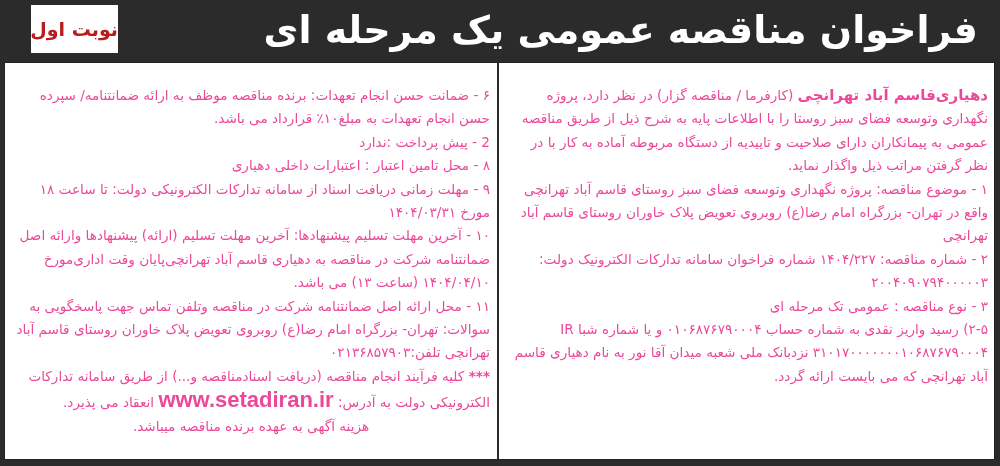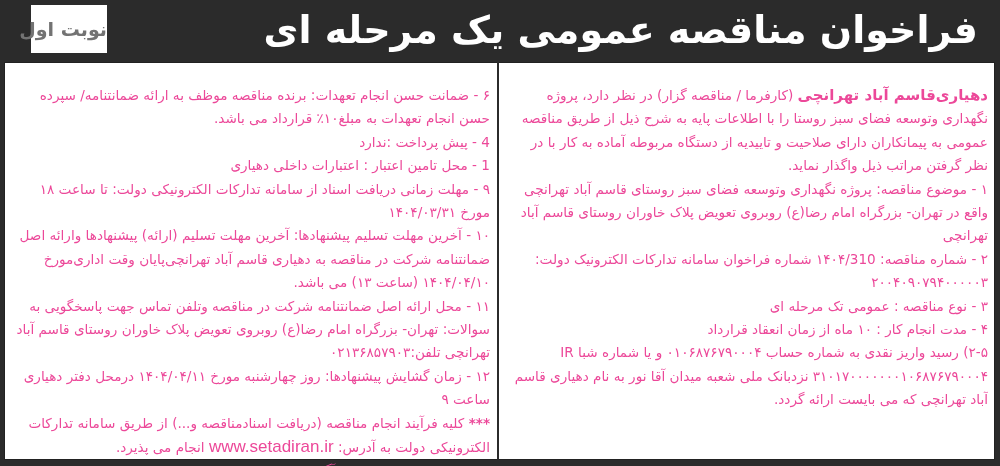--- a/index.html
+++ b/index.html
@@ -35,23 +35,23 @@
       font-weight: bold;
       font-size: 38px;
       line-height: 52px;
       white-space: nowrap;
       letter-spacing: -0.5px;
       text-align: right;
     }
     .badge {
       position: absolute;
       left: 31px; top: 5px;
-      width: 76px; height: 48px;
+      width: 87px; height: 48px;
       background: #ffffff;
-      color: #737373;
+      color: #b91c1c;
       font-weight: bold;
       font-size: 19px;
       line-height: 48px;
       text-align: right;
       white-space: nowrap;
     }
     .body-frame {
       position: absolute;
       left: 4px; top: 62px;
       width: 991px; height: 398px;
@@ -87,22 +87,22 @@
       width: 478px;
     }
     .col p {
       margin: 0;
       padding: 0;
       text-align: right;
     }
     .bold { font-weight: bold; font-size: 15px; }
     .latin {
       font-family: "Liberation Sans", sans-serif;
-      font-weight: normal;
-      font-size: 17px;
+      font-weight: bold;
+      font-size: 22px;
       direction: ltr;
       unicode-bidi: embed;
     }
     .stars { font-weight: bold; }
     .center-line { text-align: center; text-align-last: center; }
   </style>
 </head>
 <body>
 
 <div class="ad">
@@ -113,33 +113,31 @@
   </div>
 
   <div class="body-frame"></div>
   <div class="divider"></div>
 
   <div class="col right">
     <p>
       <span class="bold">دهیاری‌قاسم آباد تهرانچی</span><span> (کارفرما / مناقصه گزار) در نظر دارد، پروژه نگهداری وتوسعه فضای سبز روستا را با اطلاعات پایه به شرح ذیل از طریق مناقصه عمومی به پیمانکاران دارای صلاحیت و تاییدیه از دستگاه مربوطه آماده به کار با در نظر گرفتن مراتب ذیل واگذار نماید.</span>
     </p>
     <p>۱ - موضوع مناقصه: پروژه نگهداری وتوسعه فضای سبز روستای قاسم آباد تهرانچی واقع در تهران- بزرگراه امام رضا(ع) روبروی تعویض پلاک خاوران روستای قاسم آباد تهرانچی</p>
-    <p>۲ - شماره مناقصه: ۱۴۰۴/310 شماره فراخوان سامانه تدارکات الکترونیک دولت: ۲۰۰۴۰۹۰۷۹۴۰۰۰۰۰۳</p>
+    <p>۲ - شماره مناقصه: ۱۴۰۴/۲۲۷ شماره فراخوان سامانه تدارکات الکترونیک دولت: ۲۰۰۴۰۹۰۷۹۴۰۰۰۰۰۳</p>
     <p>۳ - نوع مناقصه : عمومی تک مرحله ای</p>
-    <p>۴ - مدت انجام کار : ۱۰ ماه از زمان انعقاد قرارداد</p>
     <p>۲-۵) رسید واریز نقدی به شماره حساب ۰۱۰۶۸۷۶۷۹۰۰۰۴ و یا شماره شبا IR ۳۱۰۱۷۰۰۰۰۰۰۰۱۰۶۸۷۶۷۹۰۰۰۴ نزدبانک ملی شعبه میدان آقا نور به نام دهیاری قاسم آباد تهرانچی که می بایست ارائه گردد.</p>
   </div>
 
   <div class="col left">
     <p>۶ - ضمانت حسن انجام تعهدات: برنده مناقصه موظف به ارائه ضمانتنامه/ سپرده حسن انجام تعهدات به مبلغ۱۰٪ قرارداد می باشد.</p>
-    <p>4 - پیش پرداخت :ندارد</p>
-    <p>1 - محل تامین اعتبار : اعتبارات داخلی دهیاری</p>
+    <p>2 - پیش پرداخت :ندارد</p>
+    <p>۸ - محل تامین اعتبار : اعتبارات داخلی دهیاری</p>
     <p>۹ - مهلت زمانی دریافت اسناد از سامانه تدارکات الکترونیکی دولت: تا ساعت ۱۸ مورخ ۱۴۰۴/۰۳/۳۱</p>
     <p>۱۰ - آخرین مهلت تسلیم پیشنهادها: آخرین مهلت تسلیم (ارائه) پیشنهادها وارائه اصل ضمانتنامه شرکت در مناقصه به دهیاری قاسم آباد تهرانچی‌پایان وقت اداری‌مورخ ۱۴۰۴/۰۴/۱۰ (ساعت ۱۳) می باشد.</p>
     <p>۱۱ - محل ارائه اصل ضمانتنامه شرکت در مناقصه وتلفن تماس جهت پاسخگویی به سوالات: تهران- بزرگراه امام رضا(ع) روبروی تعویض پلاک خاوران روستای قاسم آباد تهرانچی تلفن:۰۲۱۳۶۸۵۷۹۰۳</p>
-    <p>۱۲ - زمان گشایش پیشنهادها: روز چهارشنبه مورخ ۱۴۰۴/۰۴/۱۱ درمحل دفتر دهیاری ساعت ۹</p>
     <p>
-      <span class="stars">***</span><span> کلیه فرآیند انجام مناقصه (دریافت اسنادمناقصه و...) از طریق سامانه تدارکات الکترونیکی دولت به آدرس: </span><span class="latin">www.setadiran.ir</span><span> انجام می پذیرد.</span>
+      <span class="stars">***</span><span> کلیه فرآیند انجام مناقصه (دریافت اسنادمناقصه و...) از طریق سامانه تدارکات الکترونیکی دولت به آدرس: </span><span class="latin">www.setadiran.ir</span><span> انعقاد می پذیرد.</span>
     </p>
     <p class="center-line">هزینه آگهی به عهده برنده مناقصه میباشد.</p>
   </div>
 
 </div>
 
 </body></html>

